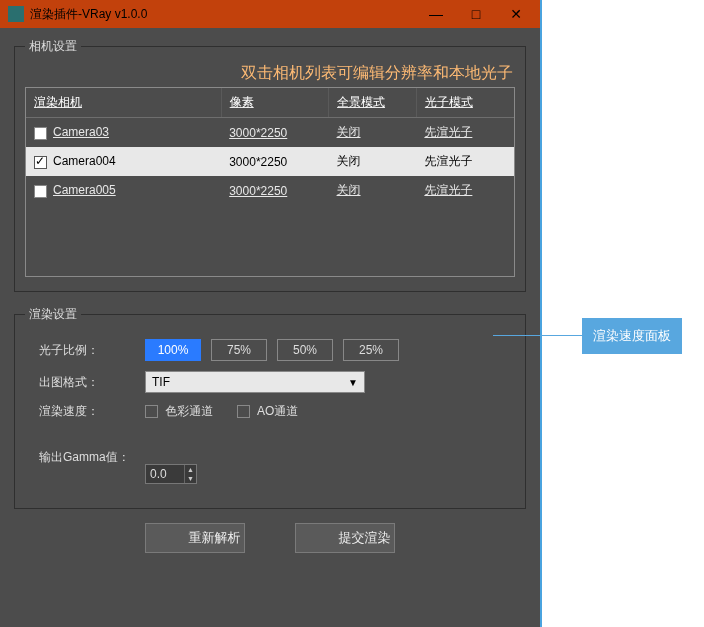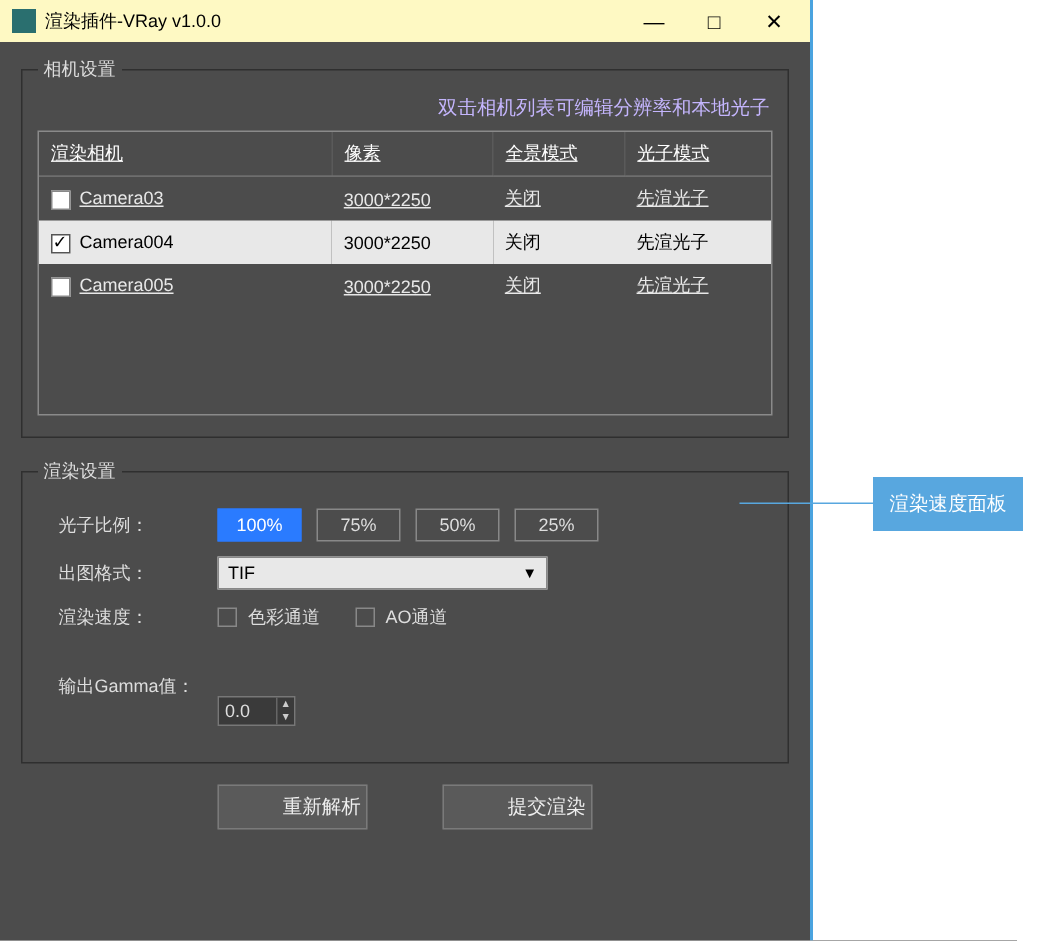--- a/index.html
+++ b/index.html
@@ -3,40 +3,40 @@
 <meta charset="utf-8">
 <style>
   * { box-sizing: border-box; margin: 0; padding: 0; font-family: "Microsoft YaHei", "SimSun", sans-serif; }
   body { background: #fff; width: 704px; height: 627px; position: relative; }
 
   .window {
     position: absolute; left: 0; top: 0; width: 540px; height: 627px;
     background: #4c4c4c;
   }
   .titlebar {
-    height: 28px; background: #fef9c3; display: flex; align-items: center;
+    height: 28px; background: #c2410c; display: flex; align-items: center;
     padding: 0 4px 0 8px; color: #000; font-size: 12px;
   }
   .titlebar .app-icon {
     width: 16px; height: 16px; background: #2a6f6f; margin-right: 6px;
     display: inline-flex; align-items: center; justify-content: center;
   }
   .titlebar .spacer { flex: 1; }
   .titlebar .winbtn { width: 40px; height: 24px; display:flex; align-items:center; justify-content:center; font-size: 14px; }
 
   .panel-area { padding: 10px 14px 0 14px; color: #ddd; font-size: 12px; }
 
   fieldset.group {
     border: 1px solid #2f2f2f; margin-bottom: 14px; padding: 10px 10px 14px 10px;
     position: relative;
   }
   fieldset.group > legend {
     padding: 0 4px; color: #ddd; font-size: 12px;
   }
-  .hint-right { position: absolute; top: 8px; right: 12px; color: #c4b5fd; font-size: 13px; }
+  .hint-right { position: absolute; top: 8px; right: 12px; color: #fdba74; font-size: 16px; }
 
   .camera-table-wrap {
     border: 1px solid #8a8a8a; margin-top: 22px; height: 190px; overflow: hidden;
   }
   table.camera { width: 100%; border-collapse: collapse; color: #e8e8e8; font-size: 12px; text-decoration: underline; }
   table.camera th {
     text-align: left; padding: 6px 8px; border-bottom: 1px solid #6e6e6e; border-right: 1px solid #5a5a5a;
     font-weight: normal; color: #fff;
   }
   table.camera th:last-child { border-right: none; }

